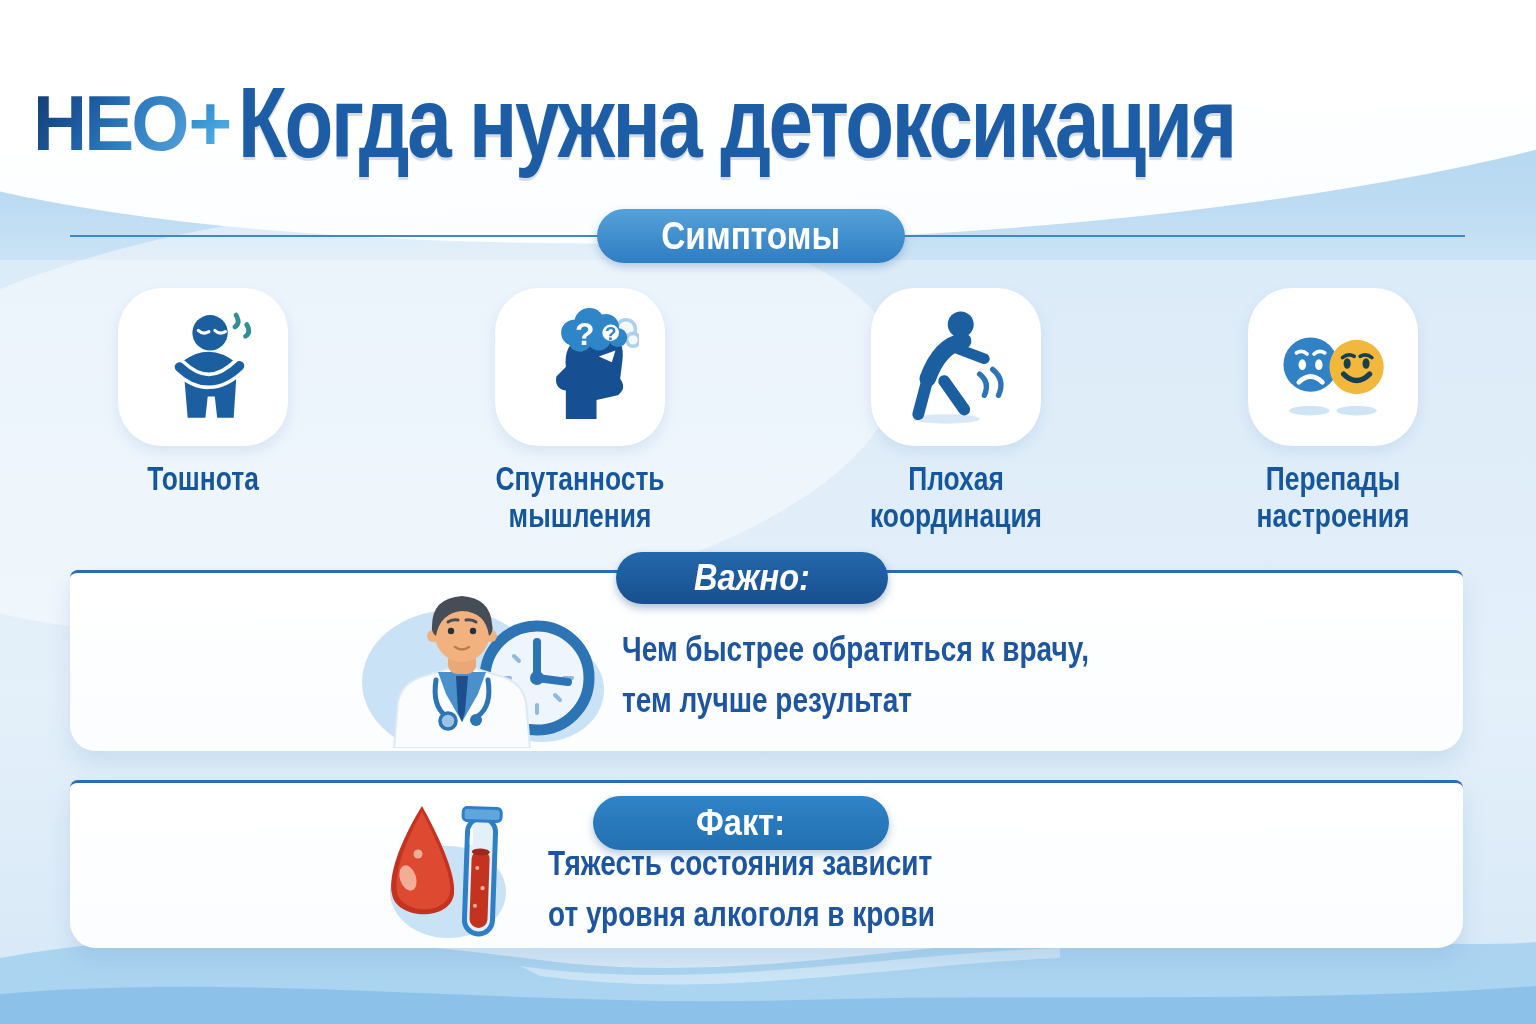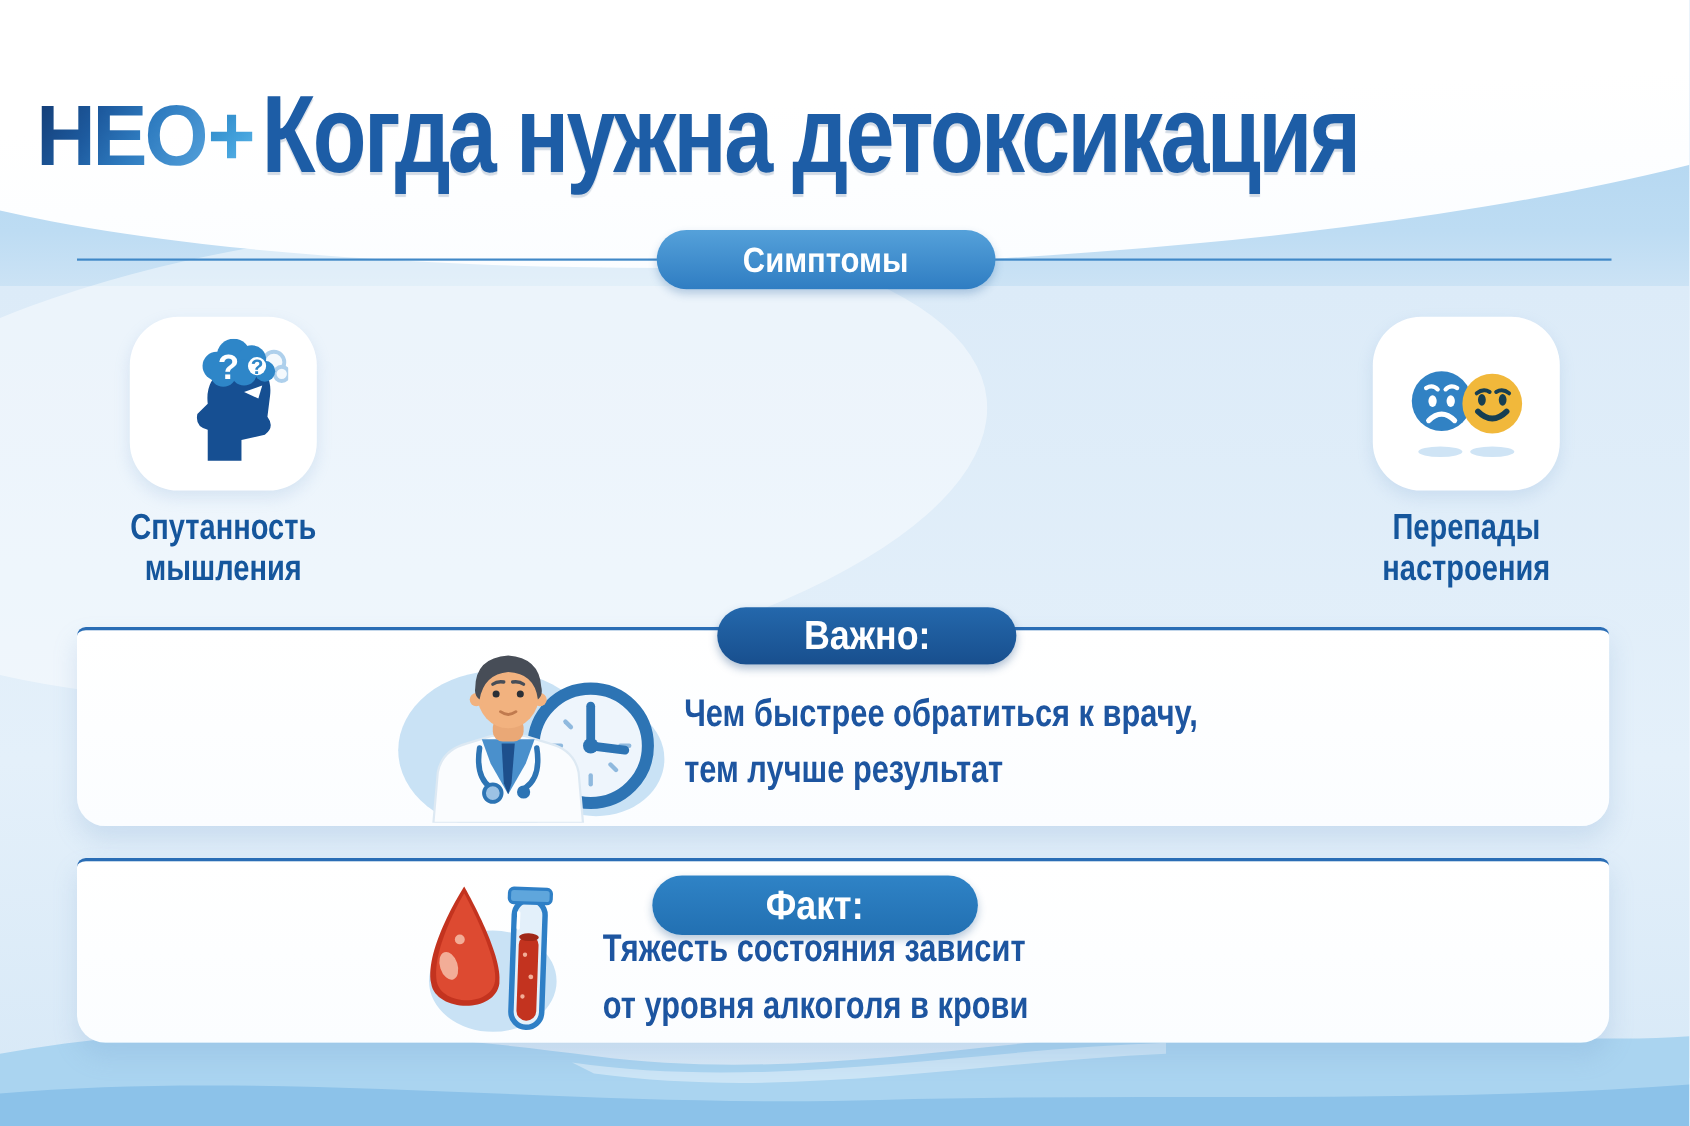--- a/index.html
+++ b/index.html
@@ -29,26 +29,26 @@
         color:#1d5da6;letter-spacing:-3px;line-height:1;white-space:nowrap;
         transform:scaleX(.8);transform-origin:left;
         text-shadow:0 3px 1px rgba(22,62,112,.18);}
 
   
   .rule{position:absolute;height:2px;background:#4088c7;}
   .rule-symptoms{left:70px;width:1395px;top:235px;}
   .pill{position:absolute;border-radius:30px;color:#ffffff;font-weight:bold;
         display:flex;align-items:center;justify-content:center;z-index:6;}
   .pill > span{transform:scaleX(.88);white-space:nowrap;}
-  .pill-symptoms{left:597px;top:209px;width:308px;height:54px;font-size:32px;
+  .pill-symptoms{left:597px;top:209px;width:308px;height:54px;font-size:38px;
         background:linear-gradient(180deg,#55a1da 0%,#2f7dc2 100%);
         box-shadow:0 4px 8px rgba(50,105,165,.30);}
-  .pill-important{left:652px;top:552px;width:272px;height:52px;font-size:37px;
+  .pill-important{left:616px;top:552px;width:272px;height:52px;font-size:37px;
         background:linear-gradient(180deg,#2468ac 0%,#184f8e 100%);
-        box-shadow:0 4px 8px rgba(30,75,130,.35);}
+        box-shadow:0 4px 8px rgba(30,75,130,.35);font-style:italic;}
   .pill-fact{left:593px;top:764px;width:296px;height:54px;font-size:37px;
         background:linear-gradient(180deg,#2f83c6 0%,#2270b2 100%);
         box-shadow:0 4px 8px rgba(30,85,140,.32);margin-top:32px;}
 
   
   .symptoms-row{position:absolute;left:118px;top:288px;width:1300px;
         display:flex;justify-content:space-between;z-index:4;}
   .sym-item{width:170px;display:flex;flex-direction:column;align-items:center;}
   .sym-card{width:170px;height:158px;background:#ffffff;border-radius:44px;
         display:flex;align-items:center;justify-content:center;
@@ -94,20 +94,35 @@
   <div class="title">Когда нужна детоксикация</div>
 
   <div class="rule rule-symptoms"></div>
   <div class="pill pill-symptoms">
     <span>Симптомы</span>
   </div>
 
   <div class="symptoms-row">
 
 
+    <div class="sym-item">
+      <div class="sym-card">
+        <svg width="118" height="118" viewBox="0 0 100 100" aria-hidden="true">
+          <path d="M78,6 q4,7 -1,10" stroke="#2f8f96" stroke-width="4" fill="none" stroke-linecap="round"></path>
+          <path d="M87,14 q4,7 -1,10" stroke="#2f8f96" stroke-width="4" fill="none" stroke-linecap="round"></path>
+          <circle cx="56" cy="21" r="15" fill="#1b5fa0"></circle>
+          <path d="M46,19 q4,4 9,1" stroke="#ffffff" stroke-width="2.6" fill="none" stroke-linecap="round"></path>
+          <path d="M60,19 q4,4 9,1" stroke="#ffffff" stroke-width="2.6" fill="none" stroke-linecap="round"></path>
+          <path d="M33,45 Q56,28 79,47 L76,93 L62,93 L60,75 L54,75 L52,93 L37,93 Z" fill="#1b5fa0"></path>
+          <path d="M30,50 Q55,74 81,49" stroke="#ffffff" stroke-width="14" fill="none" stroke-linecap="round"></path>
+          <path d="M30,50 Q55,74 81,49" stroke="#1b5fa0" stroke-width="8" fill="none" stroke-linecap="round"></path>
+        </svg>
+      </div>
+      <div class="sym-label">Тошнота</div>
+    </div>
 
 
     <div class="sym-item">
       <div class="sym-card">
         <svg width="118" height="118" viewBox="0 0 100 100" aria-hidden="true">
           <g stroke="#aed0ec" stroke-width="3" fill="#f4f9fd">
             <circle cx="89" cy="18" r="8"></circle>
               <circle cx="95" cy="27" r="5.5"></circle>
           </g>
           <path d="M38,94 L38,70 Q28,68 30,58 L38,50 Q36,32 50,24 L76,20 Q88,28 86,44 L84,60 Q90,68 82,74 L64,78 L64,94 Z" fill="#164f92"></path>
@@ -121,20 +136,35 @@
               <circle cx="66" cy="26" r="10"></circle>
           </g>
           <text x="54" y="31" font-size="27" font-weight="bold" fill="#ffffff" text-anchor="middle" font-family="Liberation Sans, sans-serif">?</text>
           <circle cx="76" cy="21" r="7" fill="#ffffff"></circle>
           <text x="76" y="27" font-size="16" font-weight="bold" fill="#2e86c8" text-anchor="middle" font-family="Liberation Sans, sans-serif">?</text>
         </svg>
       </div>
       <div class="sym-label">Спутанность мышления</div>
     </div>
 
+    <div class="sym-item">
+      <div class="sym-card">
+        <svg width="118" height="118" viewBox="0 0 100 100" aria-hidden="true">
+          <ellipse cx="42" cy="94" rx="28" ry="4" fill="#d9e8f6"></ellipse>
+          <circle cx="54" cy="14" r="11" fill="#1b5fa0"></circle>
+          <path d="M26,60 Q36,32 56,28" stroke="#1b5fa0" stroke-width="14" fill="none" stroke-linecap="round"></path>
+          <path d="M50,34 L74,43" stroke="#1b5fa0" stroke-width="9" stroke-linecap="round"></path>
+          <path d="M26,60 L18,90" stroke="#1b5fa0" stroke-width="10" stroke-linecap="round"></path>
+          <path d="M40,62 L57,86" stroke="#1b5fa0" stroke-width="10" stroke-linecap="round"></path>
+          <path d="M70,56 q9,7 4,18" stroke="#2d74b4" stroke-width="4.5" fill="none" stroke-linecap="round"></path>
+          <path d="M81,52 q11,9 5,22" stroke="#2d74b4" stroke-width="4.5" fill="none" stroke-linecap="round"></path>
+        </svg>
+      </div>
+      <div class="sym-label">Плохая координация</div>
+    </div>
 
     <div class="sym-item">
       <div class="sym-card">
         <svg width="118" height="118" viewBox="0 0 100 100" aria-hidden="true">
           <ellipse cx="30" cy="87" rx="17" ry="4" fill="#cfe4f5"></ellipse>
           <ellipse cx="70" cy="87" rx="17" ry="4" fill="#cfe4f5"></ellipse>
           <circle cx="31" cy="48" r="23" fill="#3182c4"></circle>
           <path d="M19,38 q5,-3 9,1" stroke="#ffffff" stroke-width="3.2" fill="none" stroke-linecap="round"></path>
           <path d="M34,39 q4,-4 9,-1" stroke="#ffffff" stroke-width="3.2" fill="none" stroke-linecap="round"></path>
           <ellipse cx="24" cy="48" rx="3.2" ry="4.5" fill="#ffffff"></ellipse>

